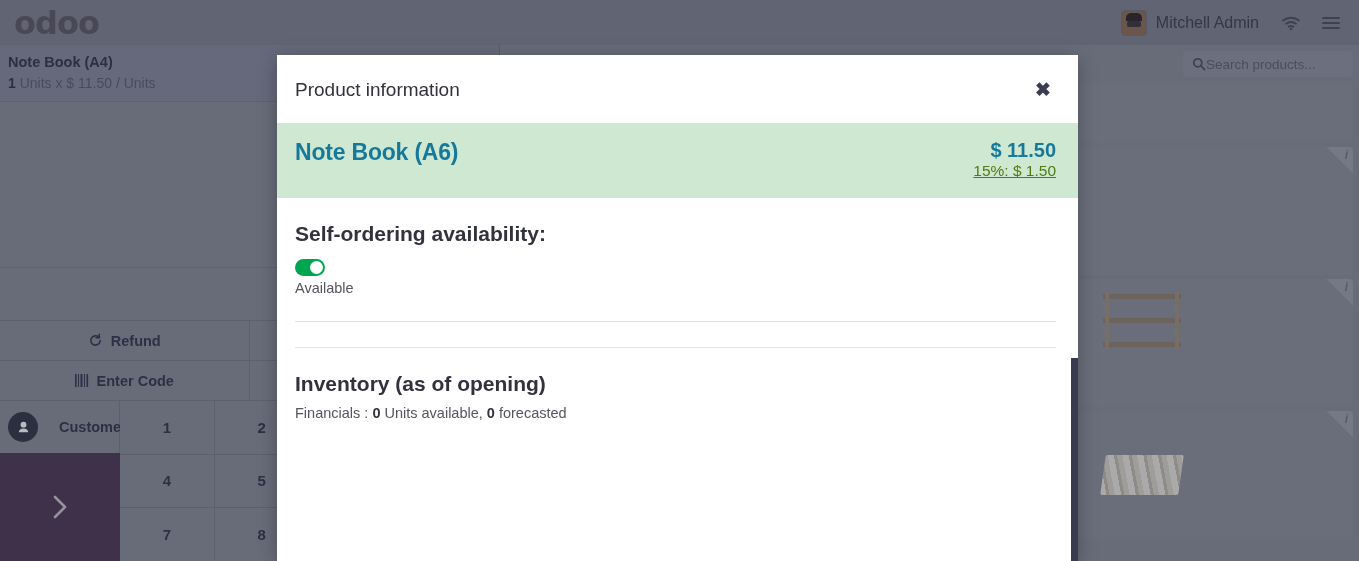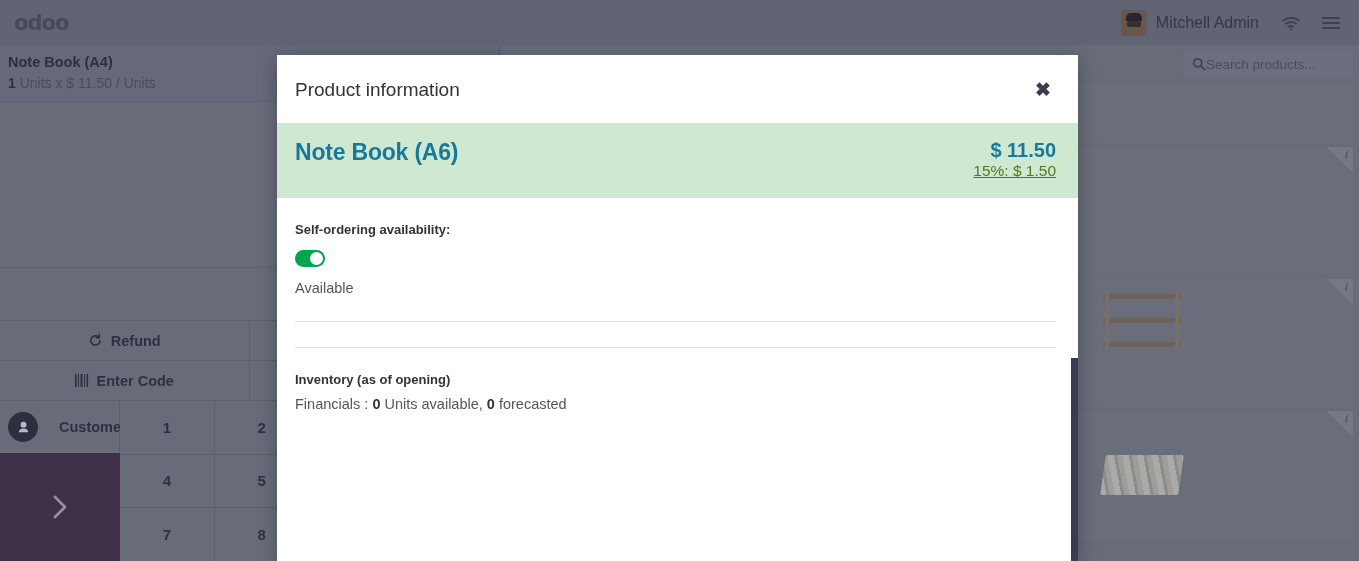--- a/index.html
+++ b/index.html
@@ -14,21 +14,21 @@
   
   .pos-root { position: absolute; inset: 0; display: flex; flex-direction: column; background: #f4f4f5; }
 
   .navbar {
     height: 45px; flex: 0 0 45px;
     background: #7c7f8d;
     display: flex; align-items: center;
     padding: 0 14px;
     color: #2b2b3a;
   }
-  .logo { font-size: 21px; font-weight: 700; letter-spacing: -1px; color: #5a5663; font-family: "DejaVu Sans", sans-serif; }
+  .logo { font-size: 32px; font-weight: 700; letter-spacing: -1px; color: #5a5663; font-family: "DejaVu Sans", sans-serif; }
   .nav-spacer { flex: 1; }
   .nav-user { display: flex; align-items: center; gap: 9px; margin-right: 22px; }
   .avatar {
     width: 26px; height: 26px; border-radius: 4px;
     background: #8b6a55; position: relative; overflow: hidden;
     border: 1px solid #6c6f7c;
   }
   .avatar::before { content: ""; position: absolute; left: 4px; right: 4px; top: 2px; height: 8px; background: #2a2026; border-radius: 5px 5px 0 0; }
   .avatar::after { content: ""; position: absolute; left: 5px; right: 5px; top: 10px; height: 6px; background: #3a3038; border-radius: 2px; }
   .nav-username { font-size: 16px; color: #3b3c4c; font-weight: 400; }
@@ -189,32 +189,32 @@
     gap: 32px;
   }
   .banner-name { font-size: 23px; font-weight: 700; color: #17799a; letter-spacing: -0.2px; }
   .banner-right { text-align: right; }
   .banner-price { font-size: 20px; font-weight: 700; color: #17799a; }
   .banner-tax { font-size: 15.5px; color: #4d7c0f; font-weight: 400; text-decoration: underline; }
 
   .modal-body { flex: 1; min-height: 0; position: relative; padding: 0 22px 0 18px; overflow: hidden; }
 
   .sec { padding-top: 24px; }
-  .sec h3 { font-size: 13px; font-weight: 700; color: #32323c; margin-bottom: 13px; }
+  .sec h3 { font-size: 21px; font-weight: 700; color: #32323c; margin-bottom: 13px; }
   .sec h3.tight { margin-bottom: 9px; }
 
   .toggle {
     width: 30px; height: 17px; border-radius: 9px;
     background: #00a54f; position: relative; display: inline-block; cursor: pointer;
   }
   .toggle::after {
     content: ""; position: absolute; top: 2px; right: 2px;
     width: 13px; height: 13px; border-radius: 50%; background: #fff;
   }
-  .toggle-label { font-size: 14.5px; color: #55555f; margin-top: 9px; }
+  .toggle-label { font-size: 14.5px; color: #55555f; }
 
   .hr { height: 1px; background: #e2e2e5; margin-top: 25px; }
 
   .fin-table { border-collapse: collapse; }
   .fin-table td { font-size: 14.5px; color: #55555f; padding: 1.5px 0; }
   .fin-table td:first-child { padding-right: 80px; }
 
   .inv-line { font-size: 14.5px; color: #55555f; }
   .inv-line b { color: #32323c; font-weight: 700; }
 

